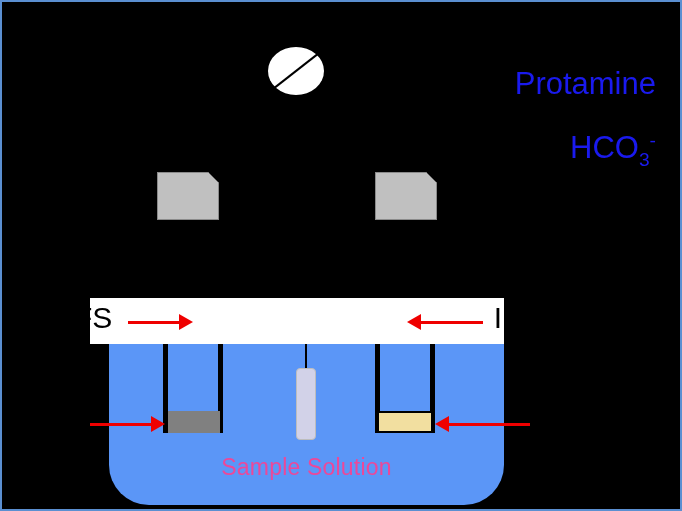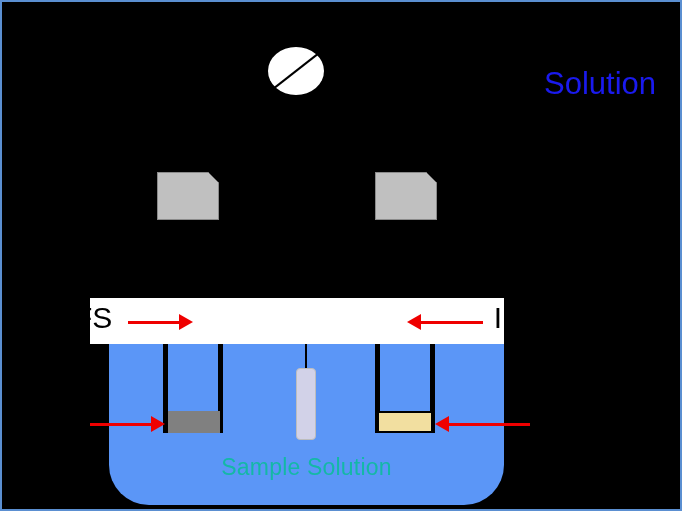--- a/index.html
+++ b/index.html
@@ -69,21 +69,21 @@
     background: #5b96f7;
     border-bottom-left-radius: 40px;
     border-bottom-right-radius: 40px;
   }
   .sample-label {
     position: absolute;
     left: 107px;
     top: 452px;
     width: 395px;
     text-align: center;
-    color: #14b8a6;
+    color: #ec4899;
     font-size: 23px;
     letter-spacing: 0.2px;
   }
 
   
   .whiteband {
     position: absolute;
     left: 88px;
     top: 296px;
     width: 414px;
@@ -223,17 +223,20 @@
     <span class="head"></span>
   </div>
   <div class="arrow left" style="left:446px; top:421px; width:82px;">
     <span class="head"></span>
   </div>
 
   <div class="sample-label">Sample Solution</div>
 
   <div class="species">
     <div>
-      <span>Solution</span><sub></sub><sup></sup>
+      <span>Protamine</span><sub></sub><sup></sup>
     </div>
+    <div>
+      <span>HCO</span><sub>3</sub><sup>-</sup>
+    </div>
   </div>
 
 </div>
 
 </body></html>

